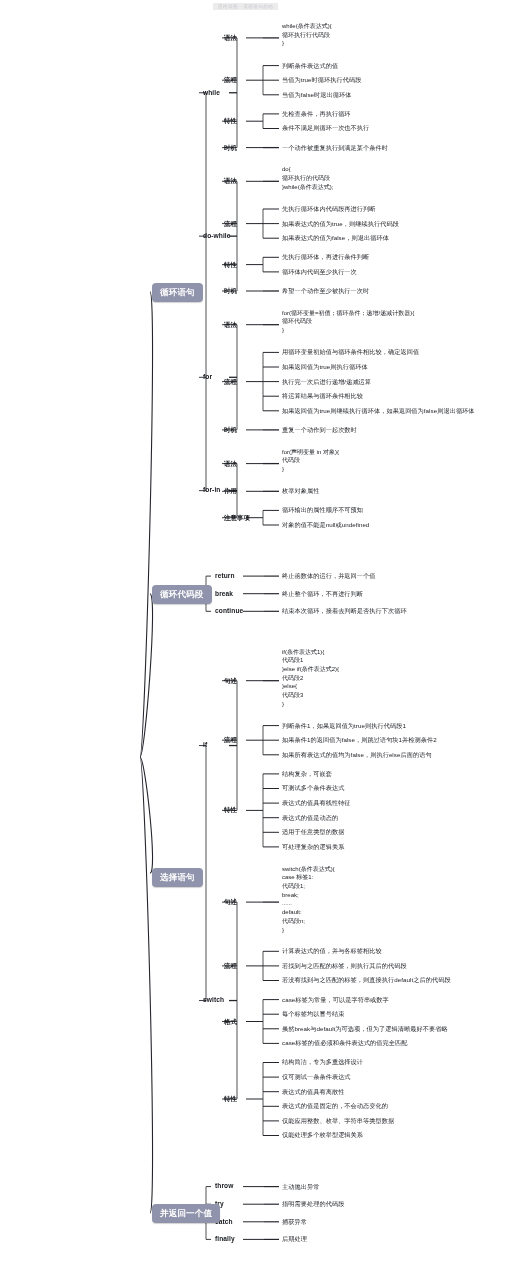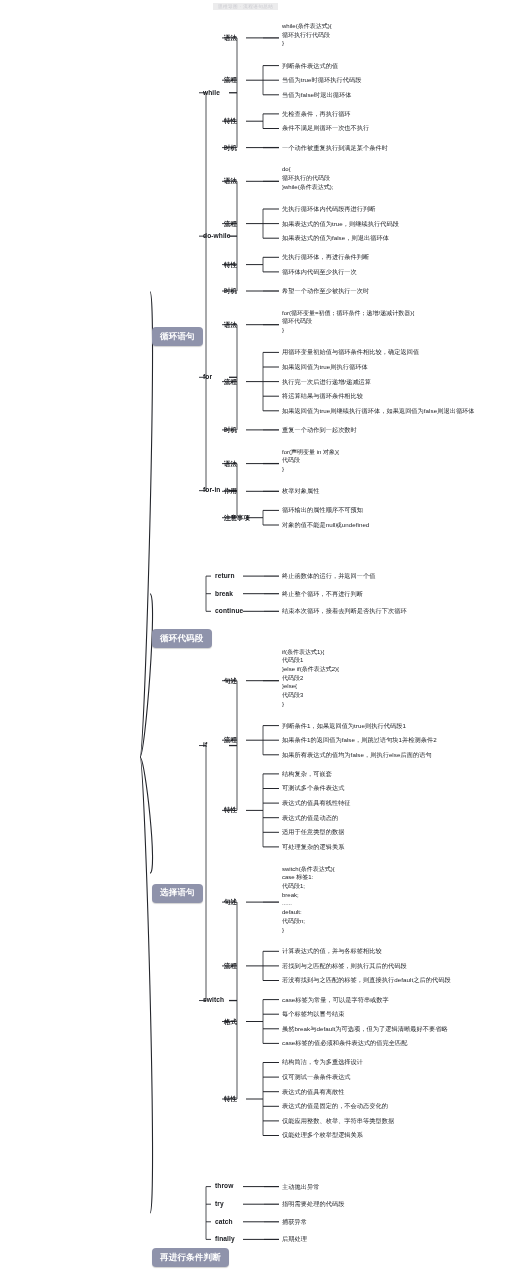--- a/index.html
+++ b/index.html
@@ -12,21 +12,20 @@
   svg.links{position:absolute;left:0;top:0;width:505px;height:1283px;pointer-events:none;}
 
   .node{position:absolute;white-space:pre;line-height:1.28;}
   
   .branch{
     background:#8f93ab;color:#ffffff;
     font-size:8.5px;font-weight:bold;
     padding:4px 8px;border-radius:4px;
     letter-spacing:.2px;
     box-shadow:0 1px 1px rgba(0,0,0,.18);
-    margin-top:44px;
   }
   
   .l2{font-size:6.6px;color:#16181d;font-weight:bold;letter-spacing:.1px;}
   .l3{font-size:6.4px;color:#16181d;font-weight:bold;letter-spacing:.1px;}
   .leaf{font-size:6.2px;color:#1b1d22;letter-spacing:.05px;}
   .code{font-size:6.0px;color:#1b1d22;line-height:1.45;}
 
   .watermark{
     position:absolute;left:213px;top:3px;
     font-size:4.6px;color:#c9c9cf;background:#ececed;
@@ -295,24 +294,24 @@
       <div class="node leaf" style="left: 282px; top: 1039.3px;">case标签的值必须和条件表达式的值完全匹配</div>
       <div class="node l3" style="left: 224px; top: 1017.5px;">格式</div>
       <div class="node leaf" style="left: 282px; top: 1058.4px;">结构简洁，专为多重选择设计</div>
       <div class="node leaf" style="left: 282px; top: 1073px;">仅可测试一条条件表达式</div>
       <div class="node leaf" style="left: 282px; top: 1087.6px;">表达式的值具有离散性</div>
       <div class="node leaf" style="left: 282px; top: 1102.2px;">表达式的值是固定的，不会动态变化的</div>
       <div class="node leaf" style="left: 282px; top: 1116.8px;">仅能应用整数、枚举、字符串等类型数据</div>
       <div class="node leaf" style="left: 282px; top: 1131.4px;">仅能处理多个枚举型逻辑关系</div>
       <div class="node l3" style="left: 224px; top: 1095px;">特性</div>
       <div class="node l2" style="left: 203px; top: 996.35px;">switch</div>
-      <div class="node branch" style="left: 152px; top: 840px; font-family: Liberation Mono, monospace;">选择语句</div>
+      <div class="node branch" style="left: 152px; top: 868px;">选择语句</div>
       <div class="node leaf" style="left: 282px; top: 1182.5px;">主动抛出异常</div>
       <div class="node l2" style="left: 215px; top: 1182.4px;">throw</div>
       <div class="node leaf" style="left: 282px; top: 1200.1px;">指明需要处理的代码段</div>
       <div class="node l2" style="left: 215px; top: 1200px;">try</div>
       <div class="node leaf" style="left: 282px; top: 1217.7px;">捕获异常</div>
       <div class="node l2" style="left: 215px; top: 1217.6px;">catch</div>
       <div class="node leaf" style="left: 282px; top: 1235.3px;">后期处理</div>
       <div class="node l2" style="left: 215px; top: 1235.2px;">finally</div>
-      <div class="node branch" style="left: 152px; top: 1204px;">再进行条件判断</div>
+      <div class="node branch" style="left: 152px; top: 1204px;">并返回一个值</div>
     </div>
 </div>
 
 </body></html>

